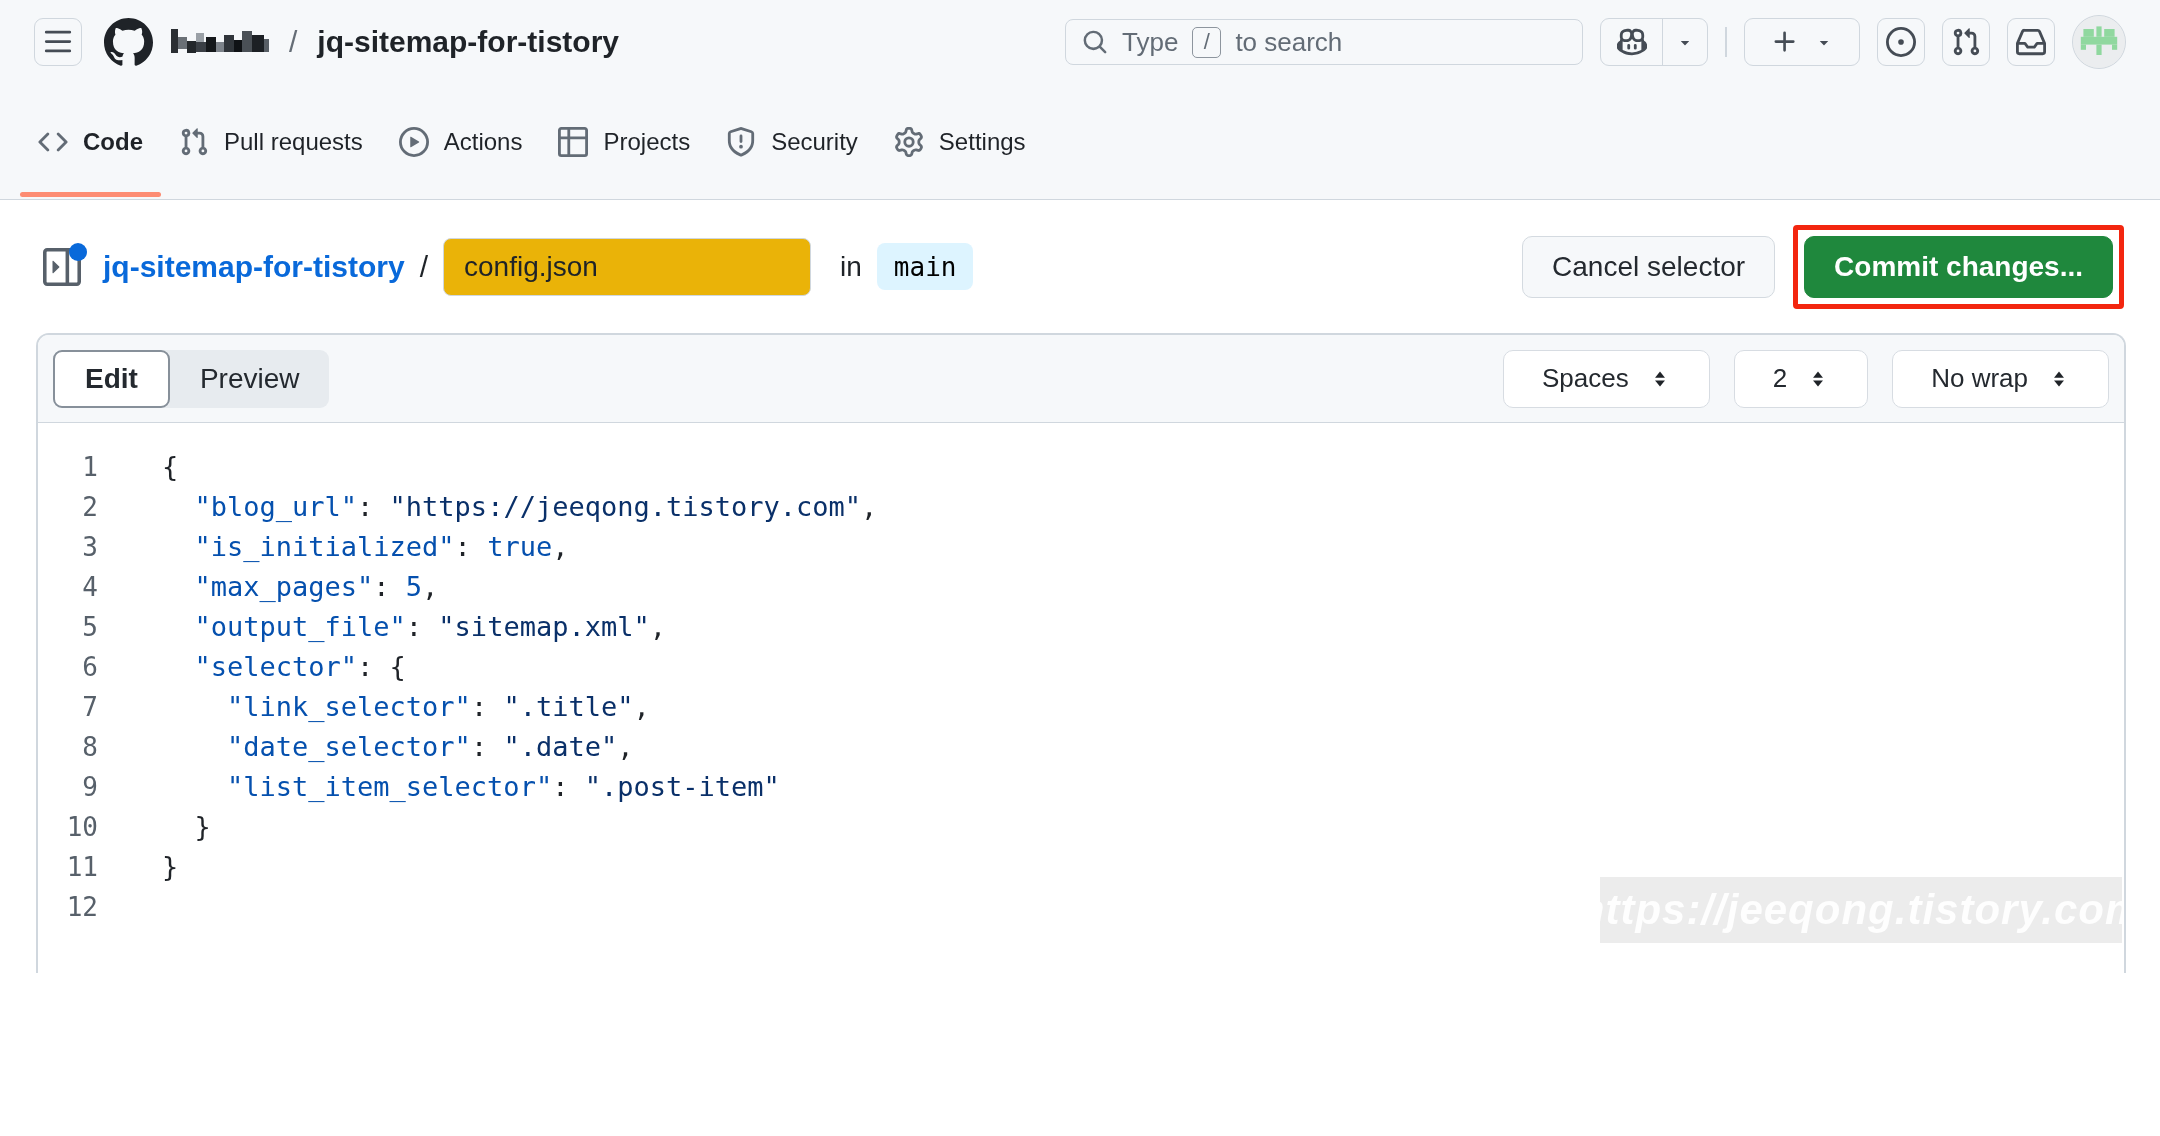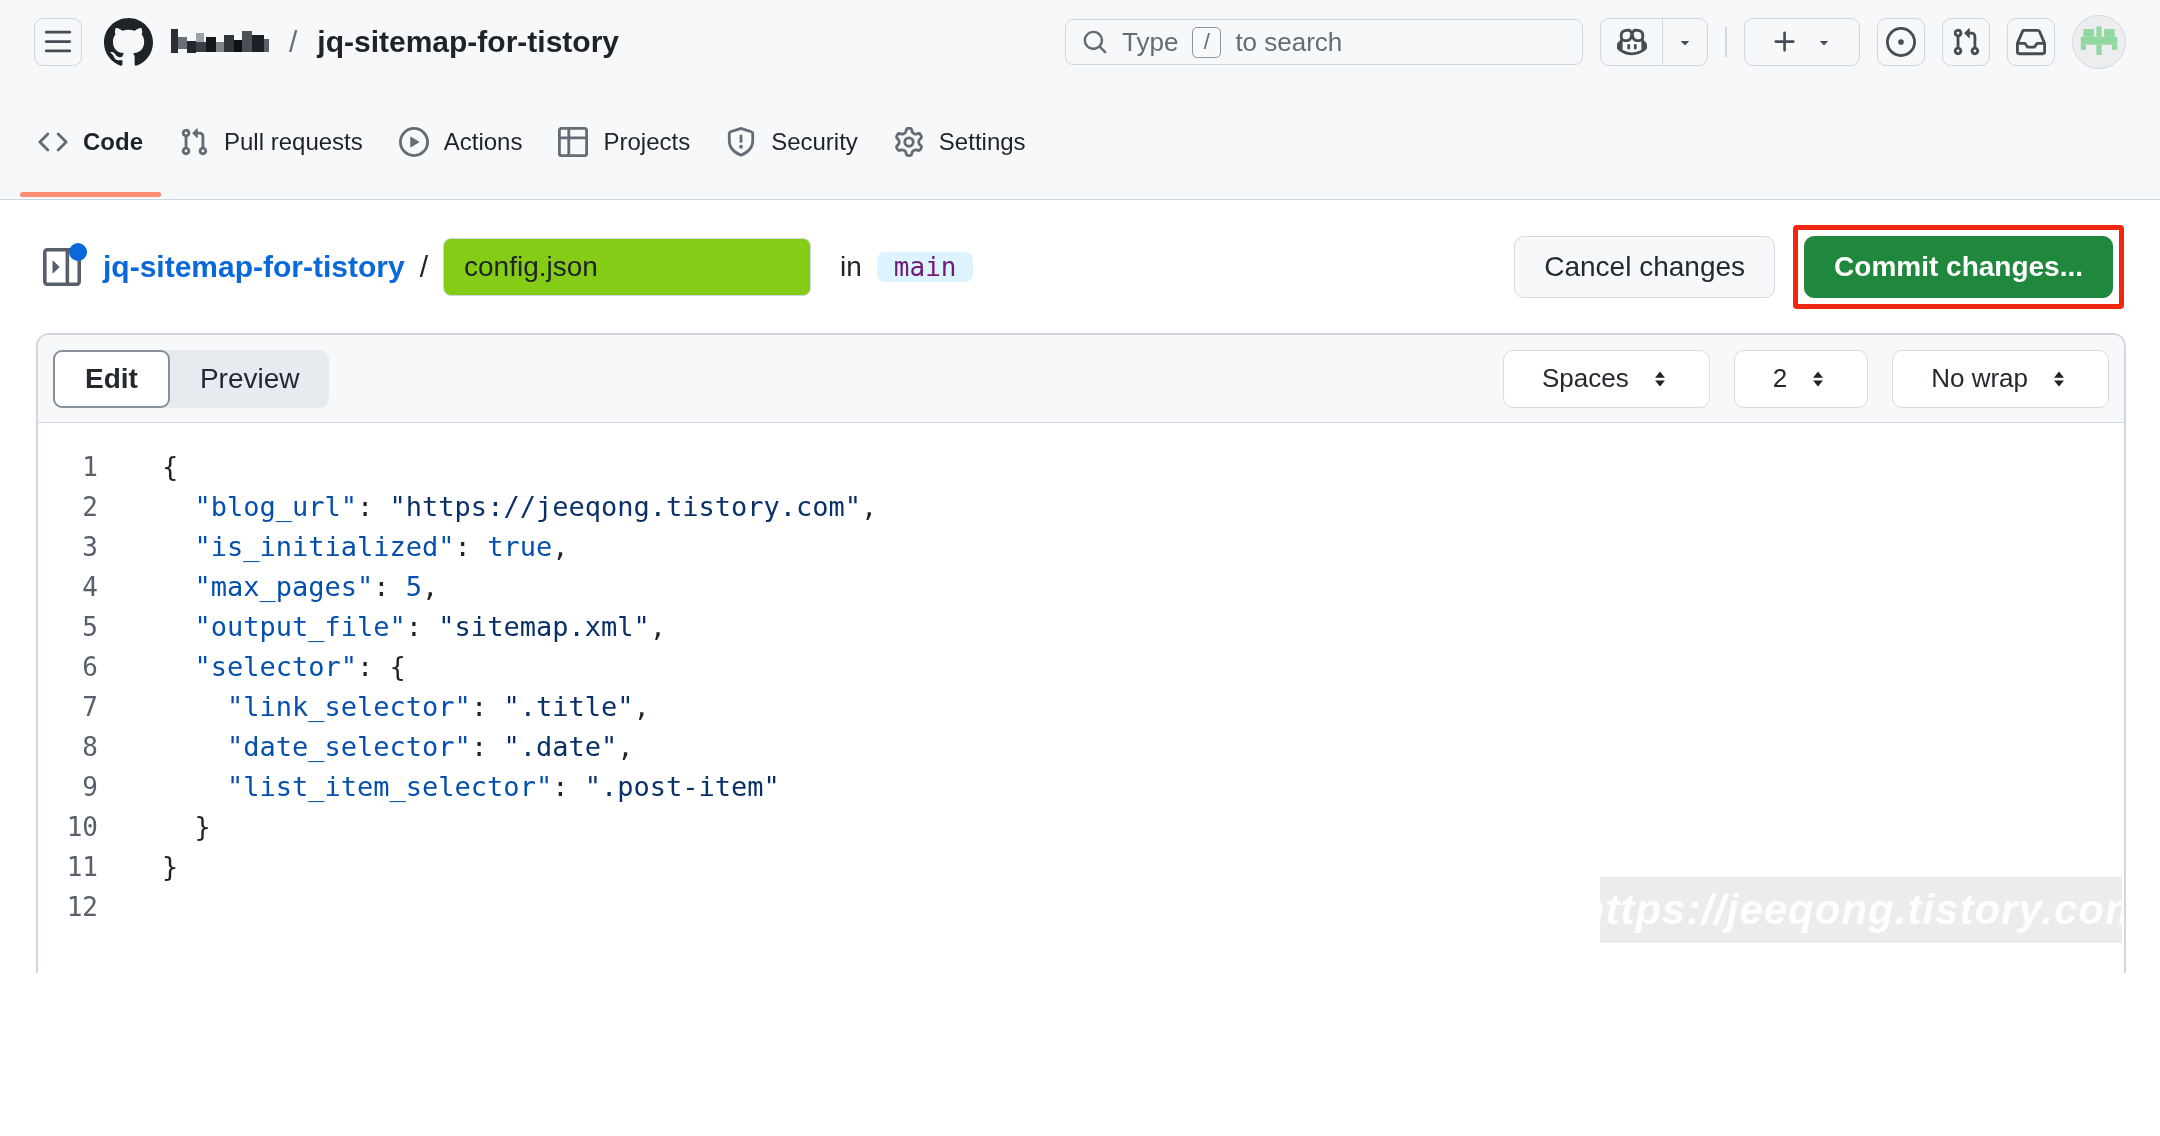--- a/index.html
+++ b/index.html
@@ -47,25 +47,25 @@
   
   .file-bar { display:flex; align-items:center; height:133px; padding:0 36px; gap:15px; background:#fff; }
   .tree-toggle { position:relative; display:flex; align-items:center; justify-content:center;
                  width:52px; height:52px; color:#57606a; cursor:pointer; flex:0 0 auto; }
   .tree-dot { position:absolute; top:2px; right:1px; width:18px; height:18px;
               border-radius:50%; background:#0969da; }
   .repo-link { font-size:30px; font-weight:600; color:#0969da; text-decoration:none;
                cursor:pointer; white-space:nowrap; }
   .file-sep { font-size:30px; color:#1f2328; }
   .filename-input { width:368px; height:58px; border:1px solid #d0d7de; border-radius:8px;
-                    padding:0 20px; font-size:28px; color:#1f2328; background:#84cc16;
+                    padding:0 20px; font-size:28px; color:#1f2328; background:#eab308;
                     font-family:"Liberation Sans", sans-serif; outline:none; }
   .in-label { font-size:28px; color:#1f2328; margin-left:14px; }
-  .branch-badge { display:flex; align-items:center; height:30px; padding:0 17px;
-                  background:#ddf4ff; color:#701a75; border-radius:8px;
+  .branch-badge { display:flex; align-items:center; height:47px; padding:0 17px;
+                  background:#ddf4ff; color:#000000; border-radius:8px;
                   font-family:"DejaVu Sans Mono", monospace; font-size:26px; cursor:pointer;text-align:center; }
   .file-bar-right { margin-left:auto; display:flex; align-items:center; gap:18px; }
   .btn { display:flex; align-items:center; justify-content:center; height:62px;
          padding:0 29px; border-radius:10px; font-size:28px; font-weight:500;
          cursor:pointer; white-space:nowrap; }
   .btn-secondary { background:#f6f8fa; border:1px solid #d4dae0; color:#24292f; }
   .annotation-box { border:5px solid #f3260f; border-radius:4px; padding:6px; }
   .btn-primary { background:#1f883d; border:1px solid #1f883d; color:#ffffff; font-weight:600; }
 
   
@@ -289,21 +289,21 @@
     <span class="tree-dot"></span>
   </span>
 
   <a class="repo-link">jq-sitemap-for-tistory</a>
   <span class="file-sep">/</span>
   <input class="filename-input" type="text" value="config.json" style="">
   <span class="in-label">in</span>
   <span class="branch-badge">main</span>
 
   <div class="file-bar-right">
-    <button class="btn btn-secondary">Cancel changes</button>
+    <button class="btn btn-secondary">Cancel selector</button>
     <span class="annotation-box">
       <button class="btn btn-primary">Commit changes...</button>
     </span>
   </div>
 </section>
 
 <section class="editor-panel">
   <div class="editor-head">
     <div class="seg-group">
       <span class="seg active">Edit</span>

